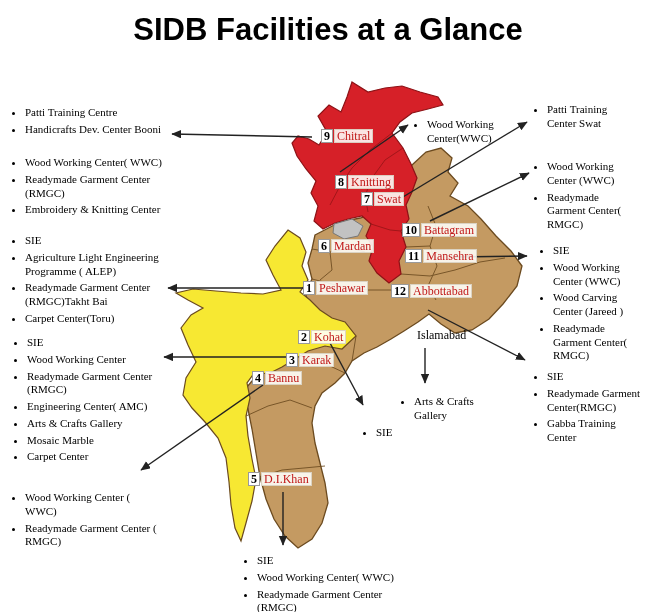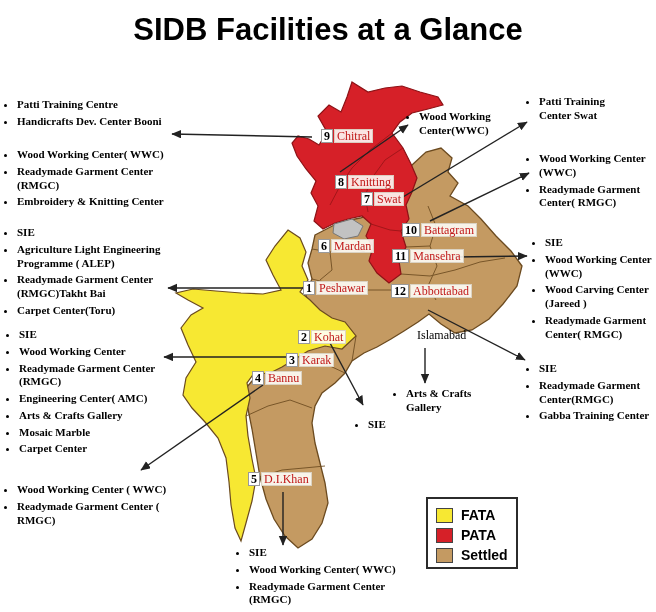--- a/index.html
+++ b/index.html
@@ -3,21 +3,21 @@
 <meta charset="utf-8">
 <style>
   html,body{margin:0;padding:0;background:#fff;}
   #stage{position:relative;width:652px;height:612px;background:#ffffff;overflow:hidden;
          font-family:"Liberation Serif",serif;color:#000;}
   #map-svg{position:absolute;left:0;top:0;width:656px;height:612px;}
   .page-title{position:absolute;left:0;top:12px;width:656px;text-align:center;
     font-family:"Liberation Sans",sans-serif;font-weight:bold;font-size:31px;
     letter-spacing:0px;color:#000;}
   .note{position:absolute;font-size:11px;line-height:1.25;}
-  .note ul{margin:0;padding-left:13px;font-weight:bold;}
+  .note ul{margin:8px;padding-left:13px;}
   .note li{margin:0 0 3px 0;}
   .dlabel{position:absolute;white-space:nowrap;font-size:12px;line-height:12px;}
   .dlabel .num{display:inline-block;background:#fff;border:1px solid #9a9a9a;
     color:#000;font-weight:bold;padding:0 2px;margin-right:1px;}
   .dlabel .nm{display:inline-block;background:rgba(255,255,252,.88);
     color:#c01818;padding:0 2px;border:1px solid rgba(200,190,170,.6);}
   .city-label{position:absolute;font-size:12px;color:#000;}
   .legend{position:absolute;left:426px;top:497px;width:92px;height:72px;
     background:#fff;border:2px solid #2b2b2b;box-sizing:border-box;padding:6px 0 0 8px;}
   .legend .row{display:flex;align-items:center;height:20px;}
@@ -173,33 +173,19 @@
   <div class="dlabel" style="left:303px;top:281px"><span class="num">1</span><span class="nm">Peshawar</span></div>
   <div class="dlabel" style="left:298px;top:330px"><span class="num">2</span><span class="nm">Kohat</span></div>
   <div class="dlabel" style="left:286px;top:353px"><span class="num">3</span><span class="nm">Karak</span></div>
   <div class="dlabel" style="left:252px;top:371px"><span class="num">4</span><span class="nm">Bannu</span></div>
   <div class="dlabel" style="left:248px;top:472px"><span class="num">5</span><span class="nm">D.I.Khan</span></div>
   <div class="dlabel" style="left:318px;top:239px"><span class="num">6</span><span class="nm">Mardan</span></div>
   <div class="dlabel" style="left:361px;top:192px"><span class="num">7</span><span class="nm">Swat</span></div>
   <div class="dlabel" style="left:335px;top:175px"><span class="num">8</span><span class="nm">Knitting</span></div>
   <div class="dlabel" style="left:321px;top:129px"><span class="num">9</span><span class="nm">Chitral</span></div>
   <div class="dlabel" style="left:402px;top:223px"><span class="num">10</span><span class="nm">Battagram</span></div>
-  <div class="dlabel" style="left:392px;top:249px"><span class="num">11</span><span class="nm">Mansehra</span></div>
+  <div class="dlabel" style="left:405px;top:249px"><span class="num">11</span><span class="nm">Mansehra</span></div>
   <div class="dlabel" style="left:391px;top:284px"><span class="num">12</span><span class="nm">Abbottabad</span></div>
 
   <div class="city-label" style="left:417px;top:328px">Islamabad</div>
 
-  <div class="legend">
-    <div class="row">
-      <span class="sw" style="background: rgb(247, 232, 50);"></span>
-      <span class="lbl">FATA</span>
-    </div>
-    <div class="row">
-      <span class="sw" style="background: rgb(214, 32, 40);"></span>
-      <span class="lbl">PATA</span>
-    </div>
-    <div class="row">
-      <span class="sw" style="background: rgb(196, 154, 98);"></span>
-      <span class="lbl">Settled</span>
-    </div>
-  </div>
 
 </div>
 
 </body></html>

